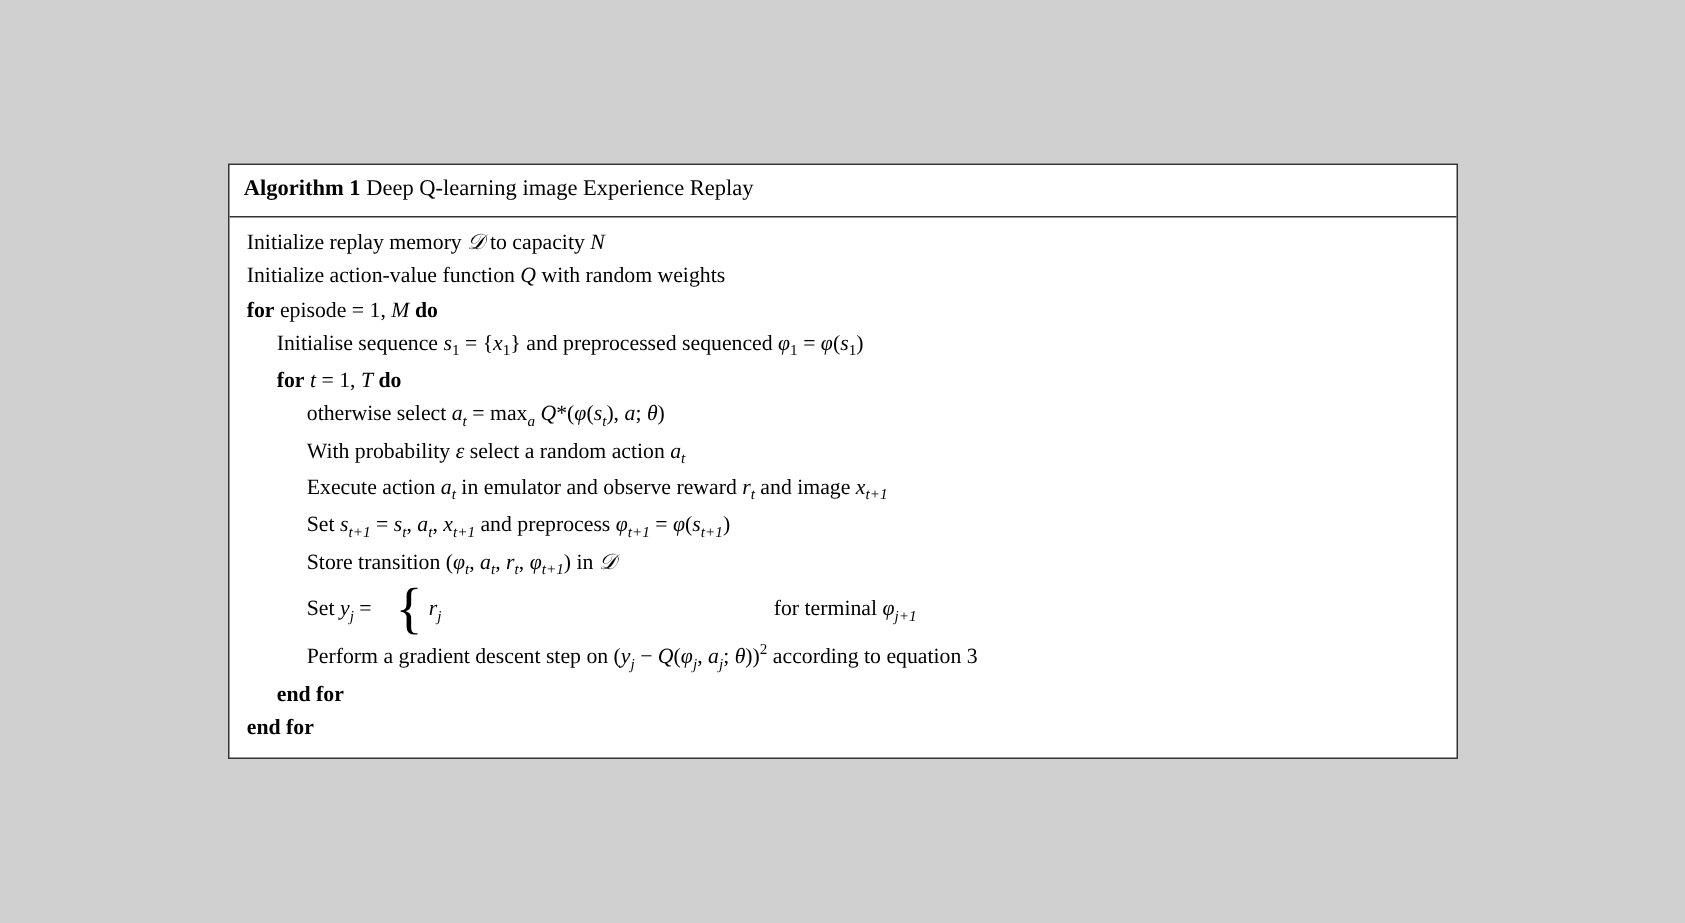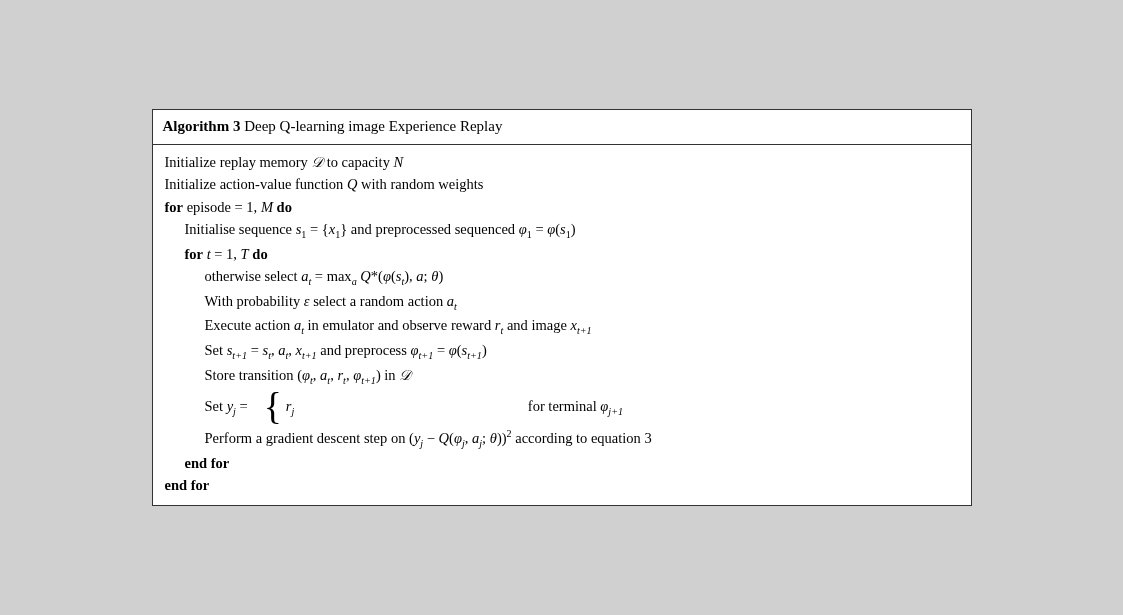--- a/index.html
+++ b/index.html
@@ -54,21 +54,21 @@
     sub {
       font-size: 0.7em;
       vertical-align: sub;
     }
   </style>
 </head>
 <body>
 
 <div class="algorithm-box">
   <div class="algorithm-header">
-    <span class="algo-label">Algorithm 3</span><span> Deep Q-learning image Experience Replay</span>
+    <span class="algo-label">Algorithm 1</span><span> Deep Q-learning image Experience Replay</span>
   </div>
   <div class="algorithm-body">
 
     <span class="line">
       Initialize replay memory <i>𝒟</i> to capacity <i>N</i>
     </span>
 
     <span class="line">
       Initialize action-value function <i>Q</i> with random weights
     </span>
@@ -103,21 +103,21 @@
 
     <span class="line indent2">
       Store transition (<i>φ<sub>t</sub></i>, <i>a<sub>t</sub></i>, <i>r<sub>t</sub></i>, <i>φ<sub>t+1</sub></i>) in <i>𝒟</i>
     </span>
 
 
     <div class="line indent2" style="display:flex; align-items:center; margin: 2px 0;">
       <span style="margin-right:16px;">Set <i>y<sub>j</sub></i> =</span>
       <span style="font-size: 2.6em; font-weight:100; line-height:0.9; margin-right:4px;">{</span>
       <div style="display:flex; flex-direction:column;">
-        <div style="display:flex; align-items:flex-start; line-height:1.7;gap:12px;">
+        <div style="display:flex; align-items:flex-start; line-height:1.7;">
           <span style="min-width:230px;"><i>r<sub>j</sub></i></span>
           <span>for terminal <i>φ<sub>j+1</sub></i></span>
         </div>
       </div>
     </div>
 
     <span class="line indent2">
       Perform a gradient descent step on (<i>y<sub>j</sub></i> − <i>Q</i>(<i>φ<sub>j</sub></i>, <i>a<sub>j</sub></i>; <i>θ</i>))<sup>2</sup> according to equation 3
     </span>
 

